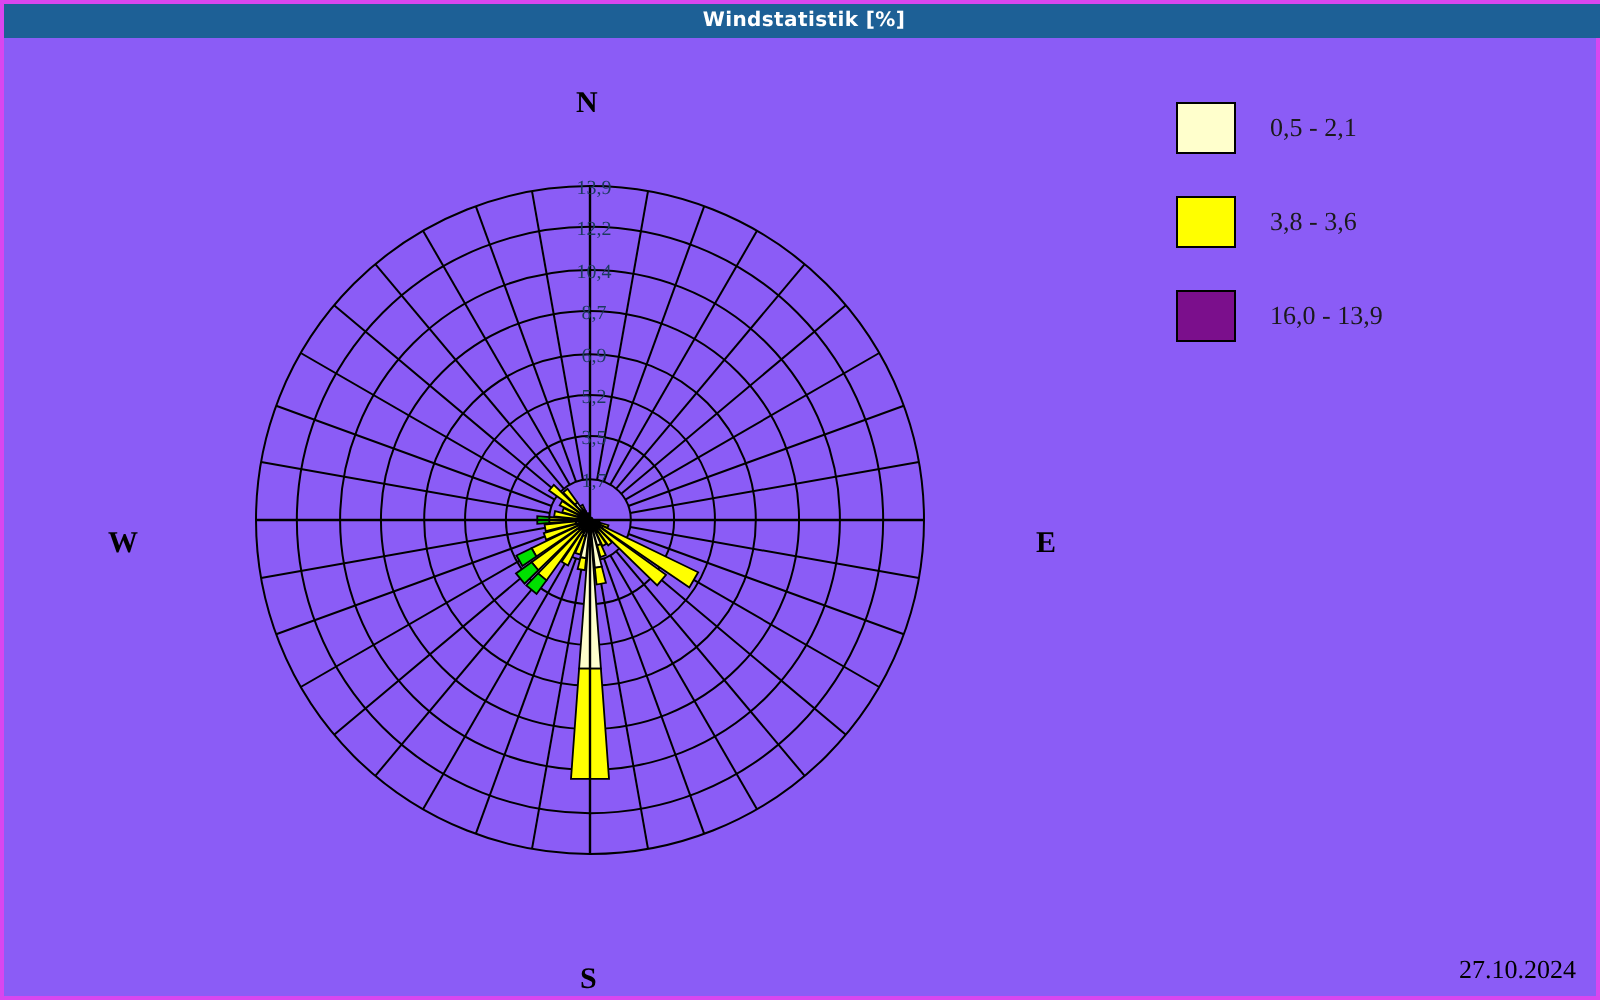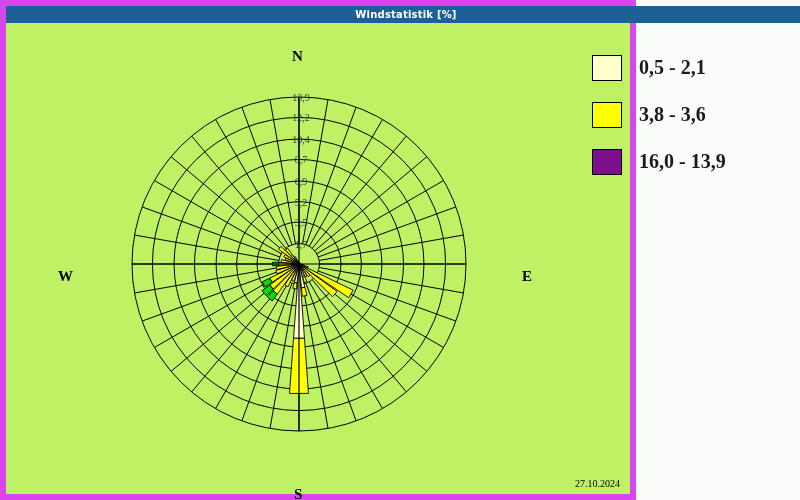--- a/index.html
+++ b/index.html
@@ -4,24 +4,24 @@
 <style>
   html,body{margin:0;padding:0;}
   body{
     width:800px;height:500px;
     background:#fafcfa;
     font-family:"Liberation Serif", serif;
     overflow:hidden;
   }
   #app{
     position:relative;
-    width:636px;height:500px;
+    width:800px;height:500px;
     box-sizing:border-box;
-    border:6px solid #d946ef;
-    background:#bef264;
+    border:2px solid #d946ef;
+    background:#8b5cf6;
   }
   #titlebar{
     position:absolute;left:0;top:0;width:800px;height:17px;
     background:#1d6096;
     color:#ffffff;
     font-family:"DejaVu Sans", sans-serif;
     font-size:10px;font-weight:bold;
     display:flex;align-items:center;justify-content:center;
     letter-spacing:.2px;
   }
@@ -45,27 +45,27 @@
     display:flex;align-items:center;height:47px;
   }
   .swatch{
     width:30px;height:26px;
     border:1px solid #000;
     box-sizing:border-box;
     margin-right:17px;
   }
   .legend-label{
     font-family:"Liberation Serif", serif;
-    font-size:20px;color:#1a1a1a;white-space:nowrap;font-weight:bold;
+    font-size:13px;color:#1a1a1a;white-space:nowrap;
   }
   .legend-label.gt{padding-left:8px;}
   #date{
     position:absolute;right:10px;bottom:5px;
     font-family:"Liberation Serif", serif;
-    font-size:10px;color:#000;
+    font-size:13px;color:#000;
   }
   .rlabel{
     font-family:"Liberation Serif", serif;
     font-size:10px;fill:#1b3a5e;
   }
 </style>
 </head>
 <body>
 
 <div id="app">

